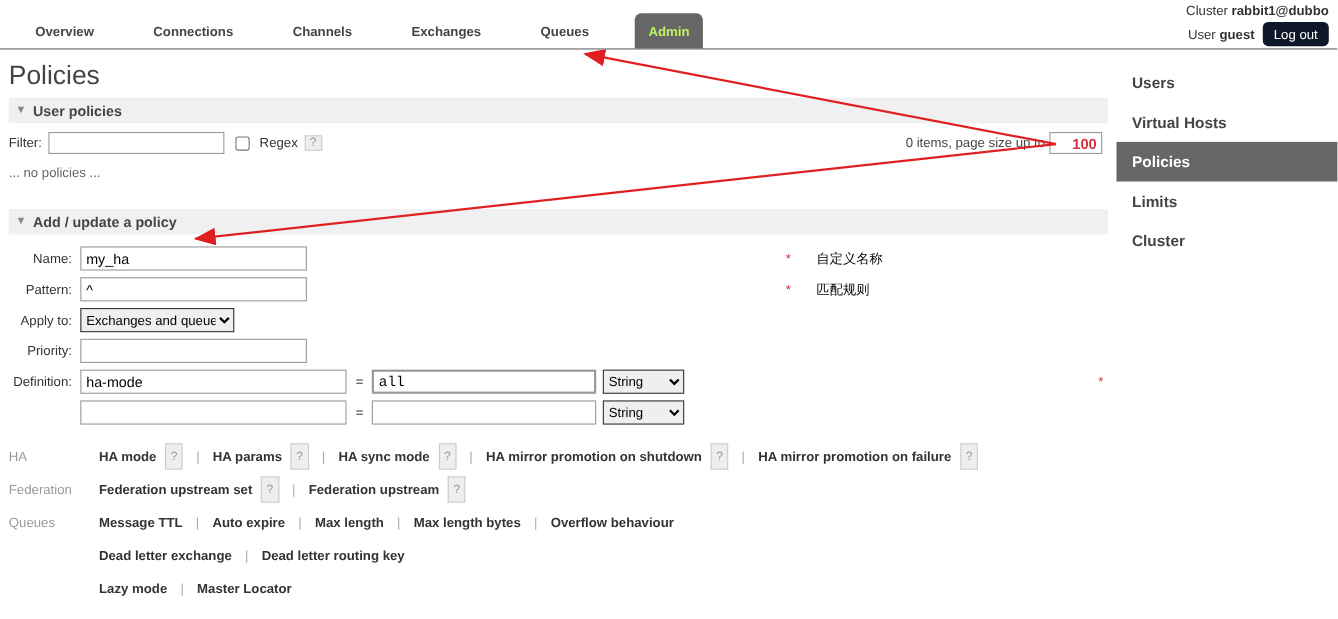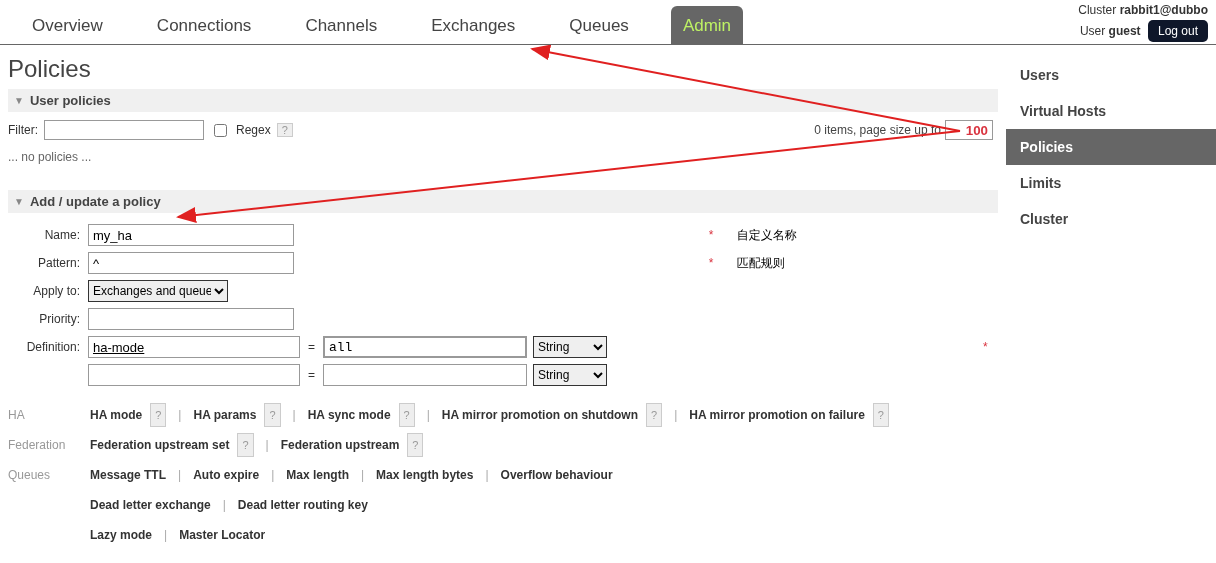--- a/index.html
+++ b/index.html
@@ -18,22 +18,22 @@
     padding: 0 8px;
   }
   .tabs {
     display: flex;
     gap: 30px;
     align-items: flex-end;
     padding-left: 12px;
   }
   .tab {
     padding: 10px 12px 8px;
-    font-size: 17px;
-    font-weight: normal;
+    font-size: 12px;
+    font-weight: bold;
     color: #444;
     cursor: pointer;
   }
   .tab.active {
     background: #666;
     color: #bef264;
     border-radius: 6px 6px 0 0;
   }
   .header-right {
     text-align: right;
@@ -157,21 +157,21 @@
   .annot {
     color: #000000;
     font-size: 12px;
     padding-left: 20px;
   }
   .def-row {
     display: flex;
     align-items: center;
     gap: 6px;
   }
-  .def-row input.k { width: 212px; text-decoration: underline; }
+  .def-row input.k { width: 242px; }
   .def-row .eq { padding: 0 2px; }
   .def-row input.v { width: 204px; border-width: 2px; font-family: Liberation Mono, monospace; }
   .def-row select { width: 74px; }
   .req-far {
     color:#d9333f;
     margin-left: 370px;
   }
   .hints {
     margin-top: 14px;
   }

